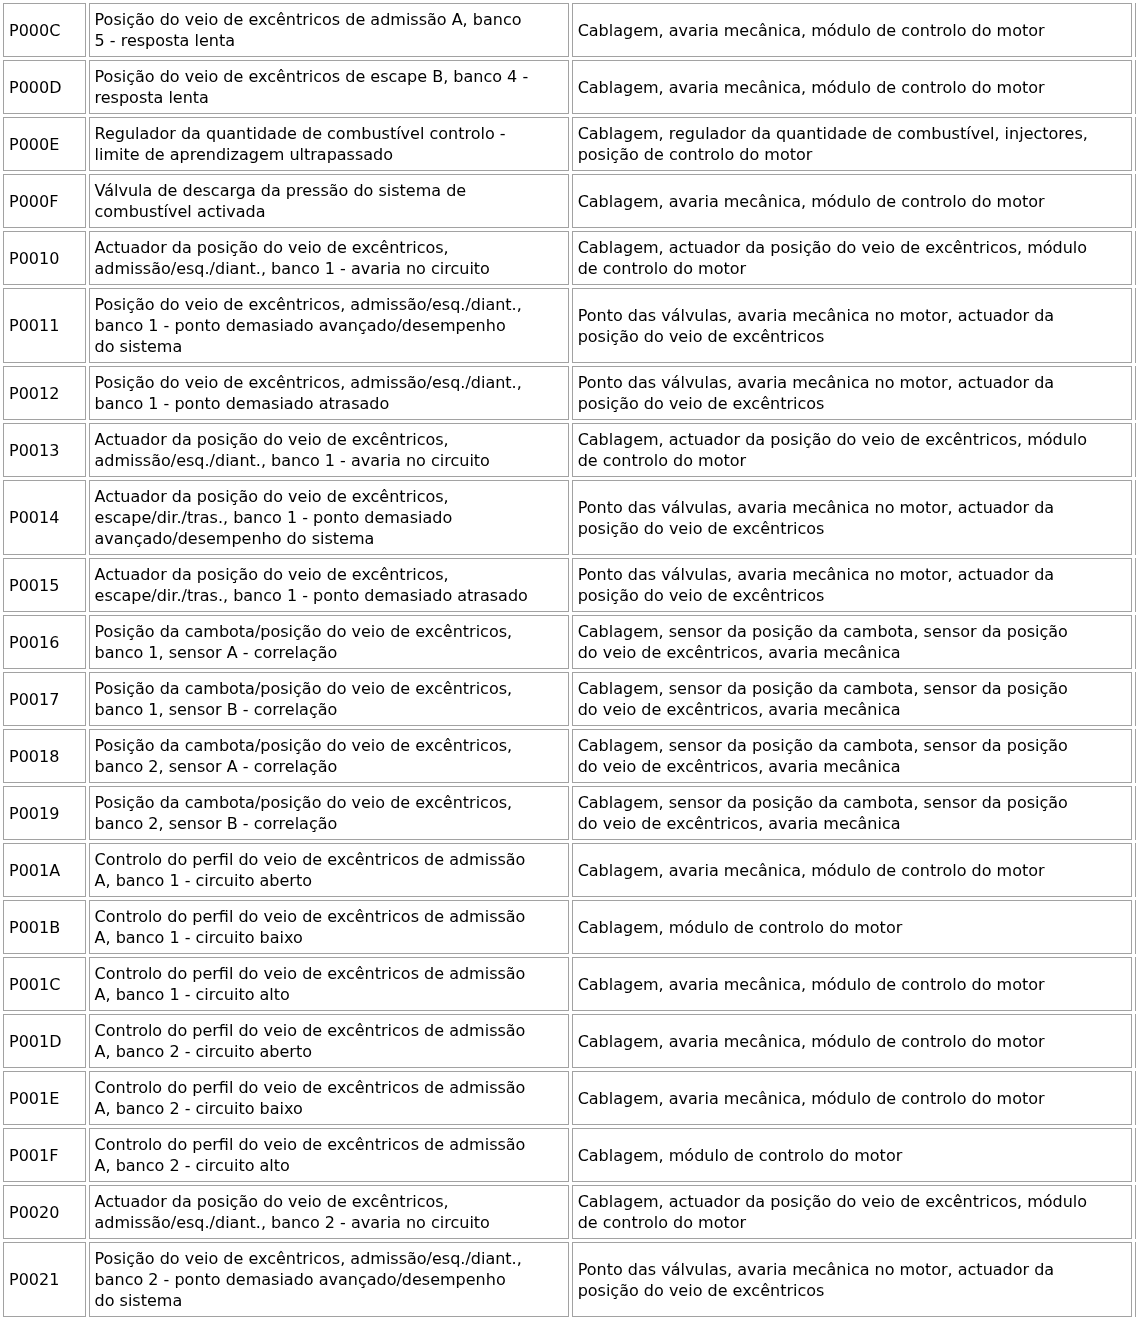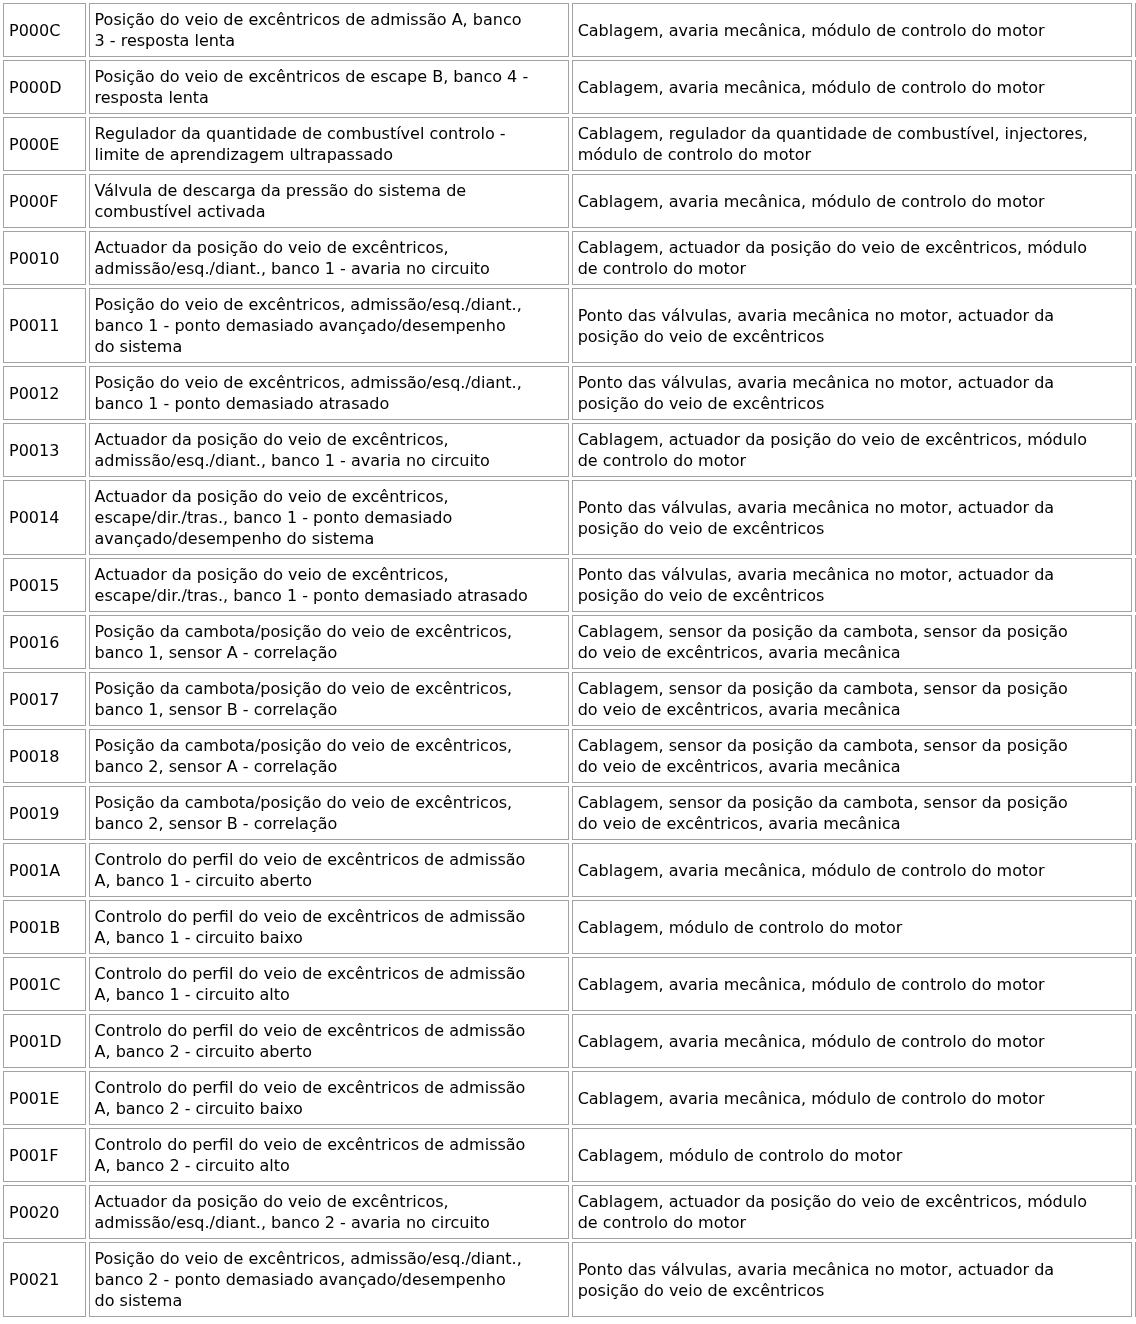--- a/index.html
+++ b/index.html
@@ -43,39 +43,39 @@
   <colgroup>
     <col class="c-code">
     <col class="c-desc">
     <col class="c-causes">
     <col class="c-clip">
   </colgroup>
   <tbody id="dtc-rows">
   <tr>
     <td>P000C</td>
     <td>Posição do veio de excêntricos de admissão A, banco
-3 - resposta lenta</td>
+5 - resposta lenta</td>
     <td>Cablagem, avaria mecânica, módulo de controlo do motor</td>
     <td></td>
   </tr>
 
   <tr>
     <td>P000D</td>
     <td>Posição do veio de excêntricos de escape B, banco 4 -
 resposta lenta</td>
     <td>Cablagem, avaria mecânica, módulo de controlo do motor</td>
     <td></td>
   </tr>
 
   <tr>
     <td>P000E</td>
     <td>Regulador da quantidade de combustível controlo -
 limite de aprendizagem ultrapassado</td>
     <td>Cablagem, regulador da quantidade de combustível, injectores,
-módulo de controlo do motor</td>
+posição de controlo do motor</td>
     <td></td>
   </tr>
 
   <tr>
     <td>P000F</td>
     <td>Válvula de descarga da pressão do sistema de
 combustível activada</td>
     <td>Cablagem, avaria mecânica, módulo de controlo do motor</td>
     <td></td>
   </tr>

